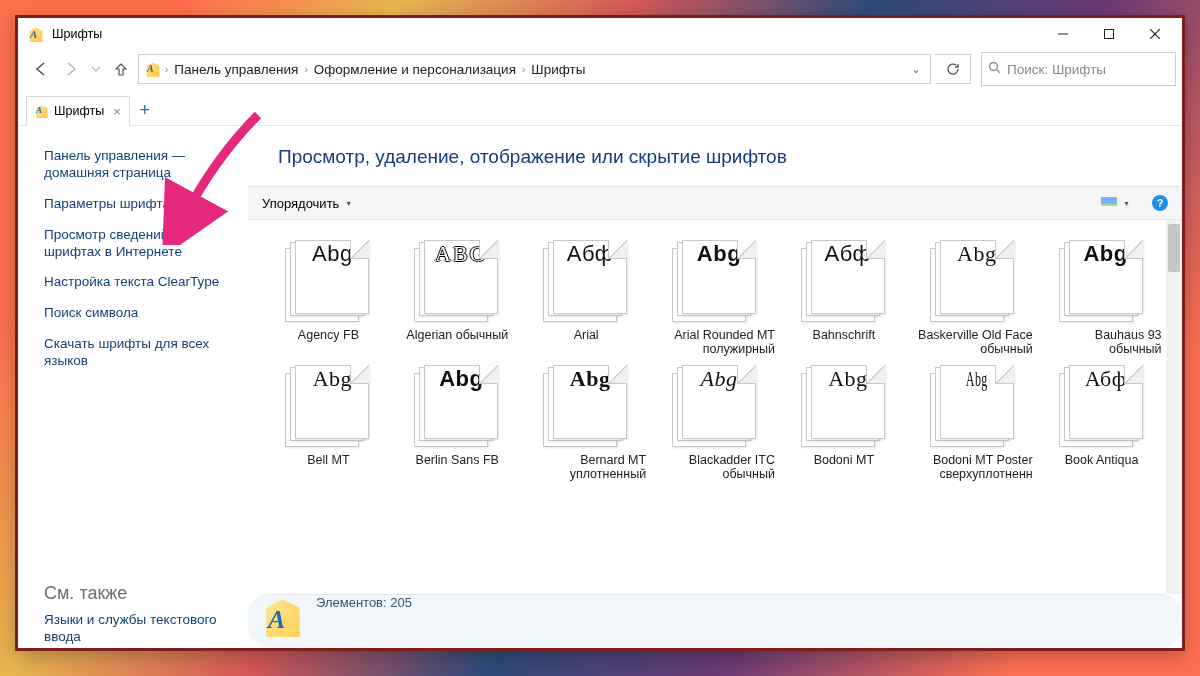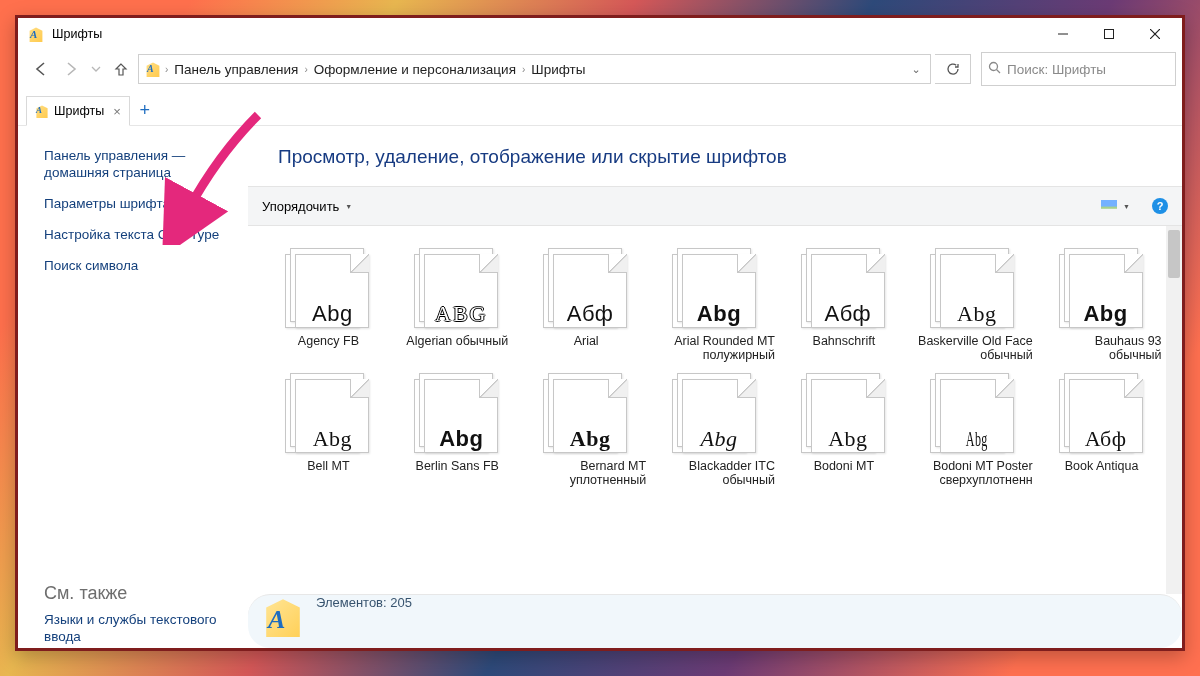--- a/index.html
+++ b/index.html
@@ -46,33 +46,33 @@
   .tab .close{font-size:13px;color:#777;margin-left:4px;}
   .newtab{width:30px;height:30px;display:flex;align-items:center;justify-content:center;color:#1e6dc0;font-size:18px;font-weight:500;}
   
   .body{flex:1;display:flex;min-height:0;}
   .sidebar{width:230px;padding:22px 14px 2px 26px;font-size:13.5px;color:#14407c;display:flex;flex-direction:column;gap:14px;}
   .sidebar a{color:#14407c;text-decoration:none;line-height:1.25;}
   .sidebar .sep{flex:1;}
   .sidebar .also{color:#6e6e6e;font-size:18px;margin-bottom:-6px;}
   .main{flex:1;display:flex;flex-direction:column;min-width:0;}
   .heading{color:#173b82;font-size:19px;font-weight:400;padding:20px 8px 18px 30px;}
-  .toolbar{height:40px;background:#f4f5f6;border-top:1px solid #e4e4e4;border-bottom:1px solid #e4e4e4;display:flex;align-items:center;padding:0 14px;font-size:13px;gap:6px;}
+  .toolbar{height:34px;background:#f4f5f6;border-top:1px solid #e4e4e4;border-bottom:1px solid #e4e4e4;display:flex;align-items:center;padding:0 14px;font-size:13px;gap:6px;}
   .toolbar .drop{font-size:7px;color:#555;}
   .toolbar .spacer{flex:1;}
   .toolbar .viewic{width:16px;height:12px;background:linear-gradient(#74b1ff,#74b1ff) 0 0/100% 55% no-repeat, linear-gradient(#a8d18c,#a8d18c) 0 60%/100% 40% no-repeat;}
   .toolbar .help{width:16px;height:16px;border-radius:50%;background:#1e90e6;color:#fff;font-size:11px;font-weight:bold;display:flex;align-items:center;justify-content:center;}
   .scrollarea{flex:1;overflow:hidden;position:relative;}
   .grid{display:grid;grid-template-columns:repeat(7,1fr);gap:4px 4px;padding:16px 18px 0 18px;}
   .font-item{display:flex;flex-direction:column;align-items:center;gap:6px;}
   .thumb{width:86px;height:86px;position:relative;}
   .sheet{position:absolute;width:74px;height:74px;background:#fff;border:1px solid #c7c7c7;box-shadow:1px 1px 2px rgba(0,0,0,0.1);}
   .sheet.s3{left:0;top:12px;}
   .sheet.s2{left:5px;top:6px;}
-  .sheet.s1{left:10px;top:12px;display:flex;align-items:flex-end;justify-content:center;}
+  .sheet.s1{left:10px;top:4px;display:flex;align-items:flex-start;justify-content:center;}
   .sheet.s1::before{content:'';position:absolute;right:-1px;top:-1px;width:18px;height:18px;background:linear-gradient(135deg,#fff 0 48%, #c7c7c7 50% 52%, #f0f0f0 54% 100%);border-left:1px solid #c7c7c7;border-bottom:1px solid #c7c7c7;}
   .sample{font-size:22px;color:#111;letter-spacing:0.5px;}
   .font-name{font-size:12.5px;color:#222;text-align:right;line-height:1.15;max-width:120px;}
   
   .vscroll{position:absolute;right:0;top:0;bottom:0;width:16px;background:#f1f1f1;}
   .vthumb{position:absolute;left:2px;right:2px;top:4px;height:48px;background:#c6c6c6;border-radius:2px;}
   
   .status{height:54px;border-top:1px solid #e7e7e7;background:#f1f7fb;display:flex;align-items:flex-start;padding:0 14px;font-size:13px;color:#38546f;gap:12px;border-radius:22px;}
   .status .big-icon{width:42px;height:42px;position:relative;}
   .status .big-icon::before{content:'';position:absolute;inset:0;background:linear-gradient(135deg,#ffe79b,#ffcf55);clip-path:polygon(10% 100%,10% 30%,50% 10%,90% 30%,90% 100%);}
@@ -162,22 +162,24 @@
       <span>Шрифты</span>
       <span class="close">×</span>
     </div>
     <div class="newtab">+</div>
   </div>
 
   <div class="body">
     <div class="sidebar">
       <a>Панель управления — домашняя страница</a>
       <a>Параметры шрифта</a>
+      <a>Просмотр сведений о шрифтах в Интернете</a>
       <a>Настройка текста ClearType</a>
       <a>Поиск символа</a>
+      <a>Скачать шрифты для всех языков</a>
       <div class="sep"></div>
       <div class="also">См. также</div>
       <a>Языки и службы текстового ввода</a>
     </div>
 
     <div class="main">
       <div class="heading">Просмотр, удаление, отображение или скрытие шрифтов</div>
       <div class="toolbar">
         <span>Упорядочить</span>
         <span class="drop">▼</span>

